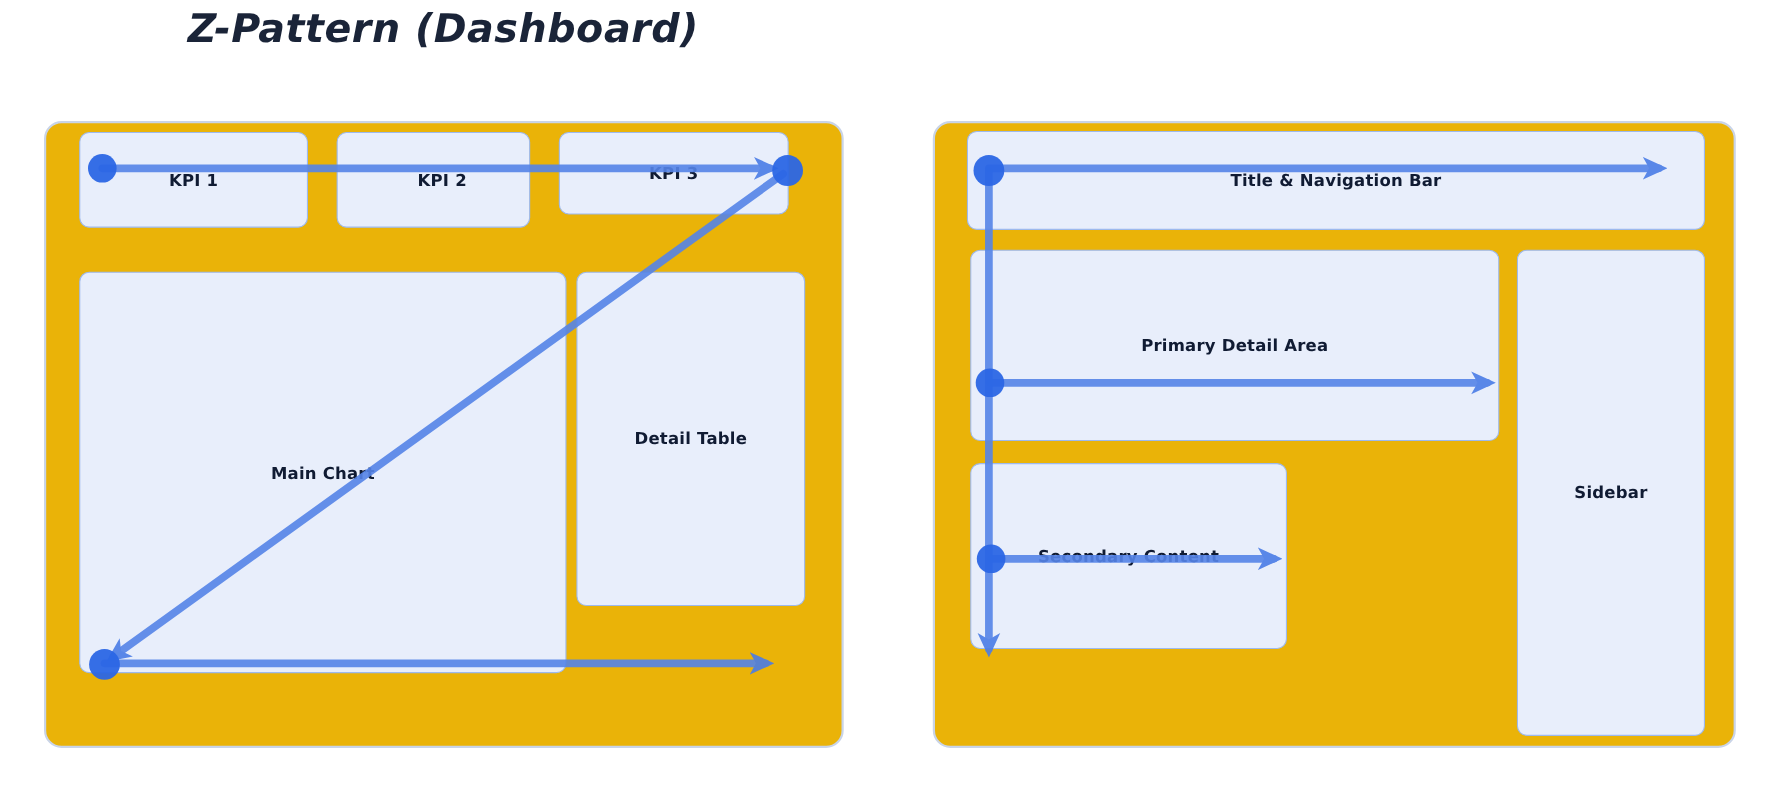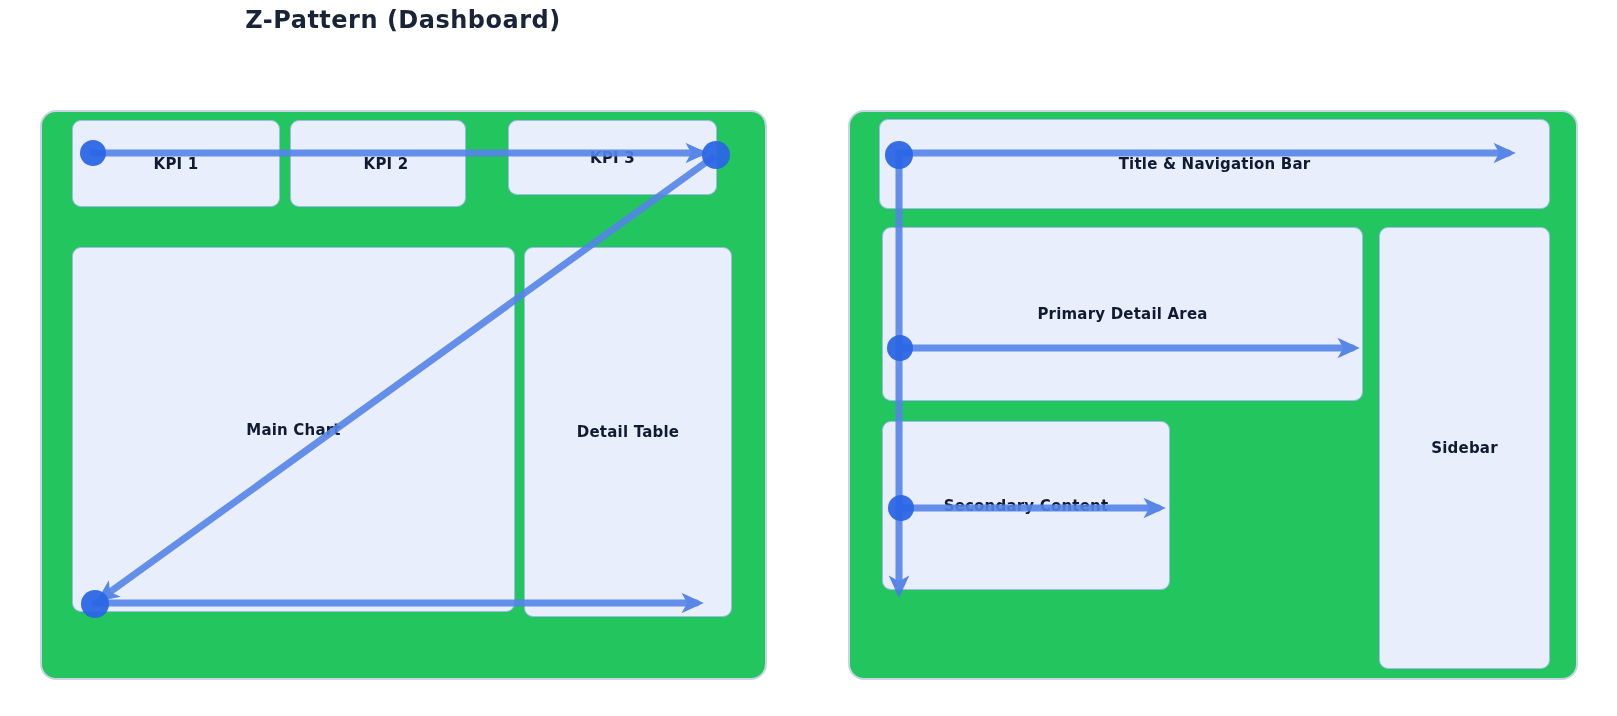--- a/index.html
+++ b/index.html
@@ -10,32 +10,33 @@
     height: 716px;
     background: #ffffff;
     font-family: "DejaVu Sans", "Liberation Sans", sans-serif;
     overflow: hidden;
   }
   .diagram-title {
     position: absolute;
     top: 6px;
     margin: 0;
     transform: translateX(-50%);
-    font-size: 24px;
+    font-size: 36px;
     font-weight: bold;
     color: #1a2438;
     white-space: nowrap;
     letter-spacing: 0.5px;
+    font-style: italic;
   }
   #title-z { left: 403px; }
   #title-f { left: 1213px; }
 
   .panel {
     position: absolute;
-    background: #22c55e;
+    background: #eab308;
     border: 2px solid #c9d4e7;
     border-radius: 16px;
     box-sizing: border-box;
   }
   #panel-z { left: 40px;  top: 110px; width: 727px; height: 570px; }
   #panel-f { left: 848px; top: 110px; width: 730px; height: 570px; }
 
   .box {
     position: absolute;
     background: #e8eefb;
@@ -49,24 +50,24 @@
   .box-label {
     font-size: 15px;
     font-weight: bold;
     color: #101b33;
     white-space: nowrap;
     letter-spacing: 0.2px;
   }
 
   
   #box-kpi1   { left: 30px;  top: 8px;   width: 208px; height: 87px; }
-  #box-kpi2   { left: 248px; top: 8px;   width: 176px; height: 87px; padding-left: 16px; }
+  #box-kpi2   { left: 264px; top: 8px;   width: 176px; height: 87px; padding-left: 16px; }
   #box-kpi3   { left: 466px; top: 8px;   width: 209px; height: 75px; }
   #box-main   { left: 30px;  top: 135px; width: 443px; height: 365px; }
-  #box-detail { left: 482px; top: 135px; width: 208px; height: 370px; }
+  #box-detail { left: 482px; top: 135px; width: 208px; height: 304px; }
 
   
   #box-titlebar  { left: 29px;  top: 7px;   width: 671px; height: 90px; }
   #box-primary   { left: 32px;  top: 115px; width: 481px; height: 174px; }
   #box-secondary { left: 32px;  top: 309px; width: 288px; height: 169px; }
   #box-sidebar   { left: 529px; top: 115px; width: 171px; height: 442px; }
 
   .overlay {
     position: absolute;
     left: 0; top: 0;

